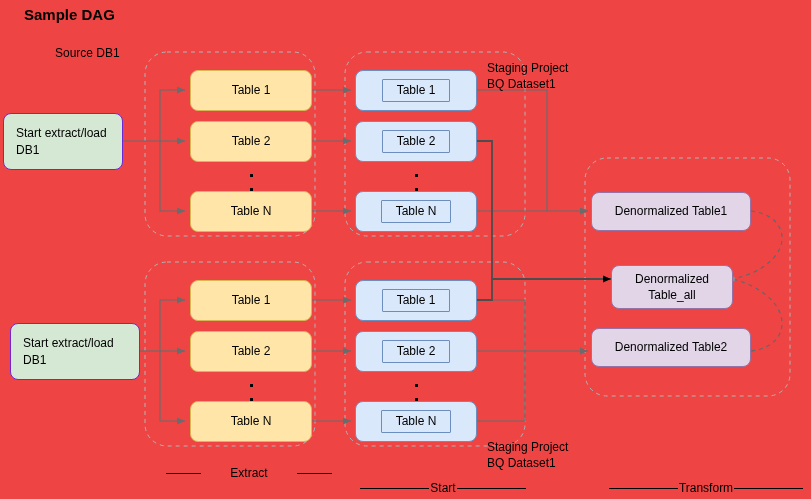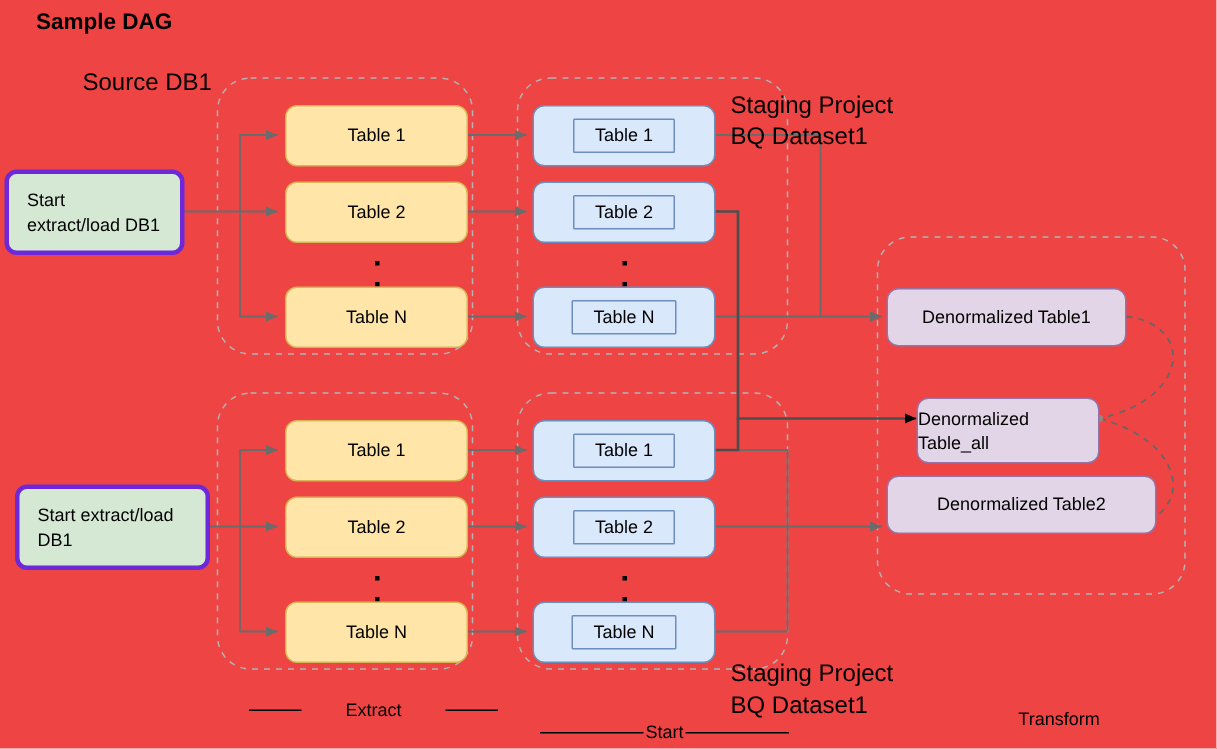--- a/index.html
+++ b/index.html
@@ -24,20 +24,21 @@
     width: 811px;
     height: 499px;
     pointer-events: none;
   }
   .node {
     position: absolute;
     box-sizing: border-box;
     display: flex;
     align-items: center;
     justify-content: center;
+    text-align: center;
     font-size: 12px;
     line-height: 1.35;
     border-radius: 8px;
   }
   .node-yellow {
     background: #ffe6a8;
     border: 1px solid #d6b656;
     color: #000;
   }
   .node-blue {
@@ -48,34 +49,34 @@
   .node-blue .inner {
     background: #dae8fc;
     border: 1px solid #6c8ebf;
     border-radius: 1px;
     padding: 3px 14px;
     font-size: 12px;
     line-height: 1.2;
   }
   .node-green {
     background: #d5e8d4;
-    border: 3px solid #6d28d9;
+    border: 1px solid #6d28d9;
     color: #000;
     justify-content: flex-start;
     text-align: left;
     padding: 12px 12px;
   }
   .node-purple {
     background: #e1d5e7;
     border: 1px solid #9673a6;
     color: #000;
   }
   .label {
     position: absolute;
-    font-size: 16px;
+    font-size: 12px;
     line-height: 1.3;
     color: #000;
     white-space: pre-line;
   }
   .label-right {
     text-align: right;
   }
   .title {
     position: absolute;
     font-size: 15px;
@@ -270,33 +271,33 @@
 BQ Dataset1</div>
 
 
   <div class="node node-purple" style="left:591px; top:192px; width:160px; height:39px;">
     <span>Denormalized Table1</span>
   </div>
   <div class="node node-purple" style="left:611px; top:265px; width:122px; height:44px;">
     <span>Denormalized
 Table_all</span>
   </div>
-  <div class="node node-purple" style="left:591px; top:317px; width:180px; height:39px;">
+  <div class="node node-purple" style="left:591px; top:328px; width:160px; height:39px;">
     <span>Denormalized Table2</span>
   </div>
 
   <div class="phase" style="left:166px; top:466px; width:166px;gap:28px;">
     <span class="rule"></span>
     <span class="ptext">Extract</span>
     <span class="rule"></span>
   </div>
   <div class="phase" style="left:360px; top:481px; width:166px;">
     <span class="rule"></span>
     <span class="ptext">Start</span>
     <span class="rule"></span>
   </div>
-  <div class="phase" style="left:609px; top:471px; width:194px;flex-direction:column;">
+  <div class="phase" style="left:609px; top:481px; width:194px;">
     <span class="rule"></span>
     <span class="ptext">Transform</span>
     <span class="rule"></span>
   </div>
 
 </div>
 
 </body></html>

